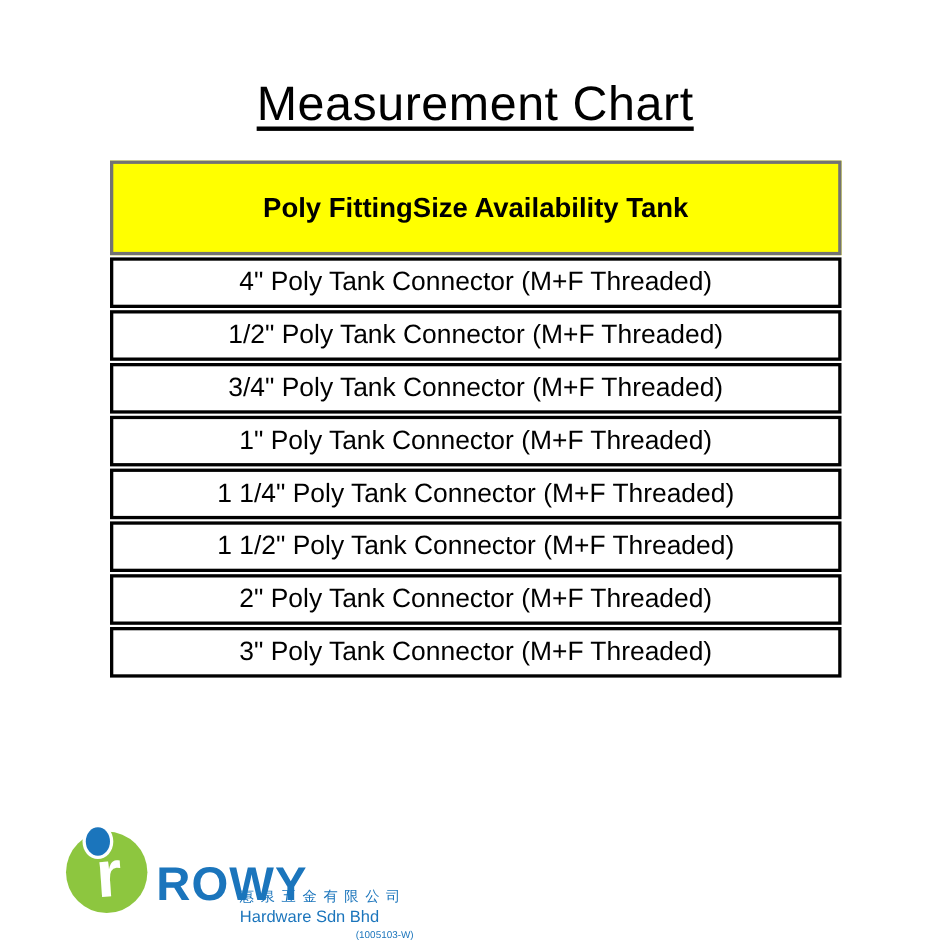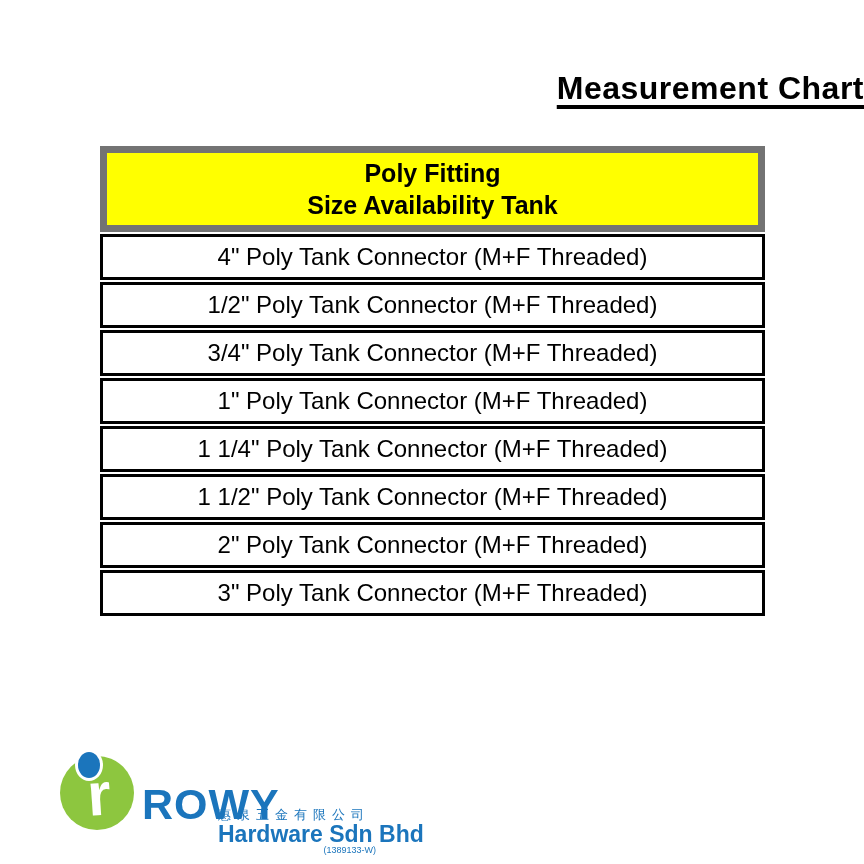--- a/index.html
+++ b/index.html
@@ -10,43 +10,43 @@
     font-family: "Liberation Sans", sans-serif;
     color: #000000;
     overflow: hidden;
   }
 
   
   .page-title {
     position: absolute;
     top: 70px; left: 0;
     width: 100%;
-    text-align: right;
-    font-size: 32px;
-    font-weight: bold;
+    text-align: center;
+    font-size: 44px;
+    font-weight: normal;
     letter-spacing: 0.5px;
   }
   .page-title span {
     text-decoration: underline;
     text-decoration-thickness: 4px;
     text-underline-offset: 6px;
   }
 
   
   .chart-table {
     position: absolute;
     top: 146px; left: 100px;
     width: 665px;
   }
   .header-cell {
     background: #FFFF00;
-    border: 7px solid #737373;
+    border: 3px solid #737373;
     height: 86px;
     display: flex;
-    flex-direction: column;
+    flex-direction: row;
     justify-content: center;
     align-items: center;
     text-align: center;
     font-size: 25px;
     font-weight: bold;
     line-height: 32px;
   }
   .row-cell {
     background: #ffffff;
     border: 3px solid #000000;
@@ -112,22 +112,22 @@
     color: #1B75BC;
     margin-top: 35px;
   }
   .company-cn {
     font-size: 13px;
     letter-spacing: 6px;
     white-space: nowrap;
     line-height: 16px;
   }
   .company-en {
-    font-size: 23px;
-    font-weight: bold;
+    font-size: 15px;
+    font-weight: normal;
     white-space: nowrap;
     line-height: 22px;
   }
   .company-reg {
     font-size: 9px;
     text-align: right;
     line-height: 11px;
   }
 </style>
 </head>
@@ -155,15 +155,15 @@
 <div class="logo">
   <div class="logo-mark">
     <div class="green-circle"></div>
     <div class="logo-r">r</div>
     <div class="blue-dot"></div>
   </div>
   <div class="brand-text">ROWY</div>
   <div class="company-block">
     <div class="company-cn">惠泉五金有限公司</div>
     <div class="company-en">Hardware Sdn Bhd</div>
-    <div class="company-reg">(1389133-W)</div>
+    <div class="company-reg">(1005103-W)</div>
   </div>
 </div>
 
 </body></html>

